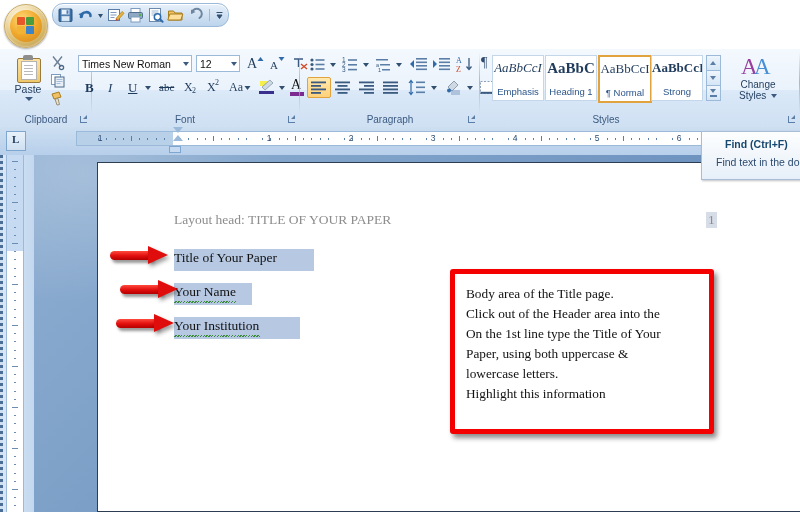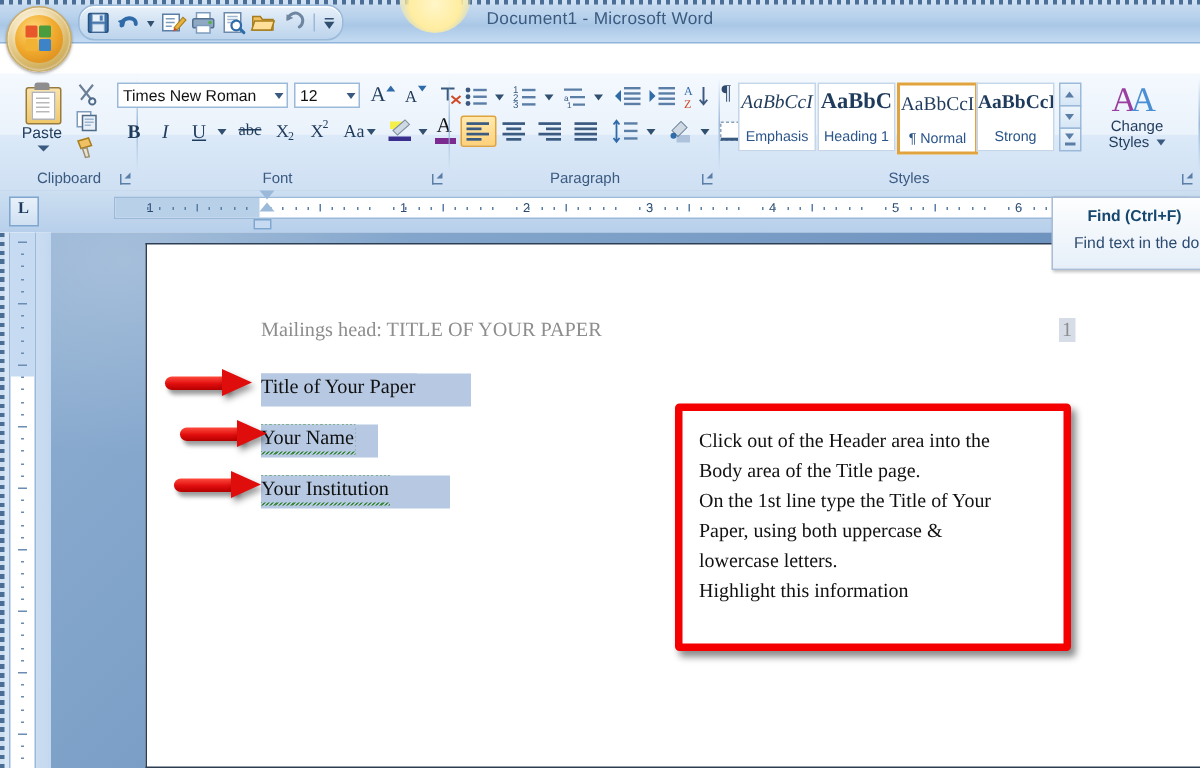--- a/index.html
+++ b/index.html
@@ -287,24 +287,20 @@
     overflow:hidden;z-index:60;
   }
   .tt-title{position:absolute;left:8px;top:6px;font-size:10.5px;font-weight:bold;color:#16476e;white-space:nowrap;padding-left:15px;}
   .tt-body{position:absolute;left:14px;top:24px;font-size:10.5px;color:#2b4a70;white-space:nowrap;}
 </style>
 </head>
 <body>
 
 <div class="app">
 
-  <div class="titlebar">
-    <div class="glow"></div>
-    <div class="doctitle">Document1 - Microsoft Word</div>
-  </div>
 
   <div class="orb">
     <div class="orb-inner">
       <div class="orb-logo">
         <div class="ol a"></div>
           <div class="ol b"></div>
           <div class="ol c"></div>
           <div class="ol d"></div>
       </div>
     </div>
@@ -843,35 +839,35 @@
           <div class="vtick" style="top:342.2px"></div>
           <div class="vtick" style="top:350.4px"></div>
         </div>
     </div>
   </div>
 
   <div class="workspace">
     <div class="ws-sheen"></div>
 
     <div class="page">
-      <div class="header-text">Mailings head: TITLE OF YOUR PAPER</div>
+      <div class="header-text">Layout head: TITLE OF YOUR PAPER</div>
       <div class="page-num">1</div>
 
       <div class="selpad" style="left:76px;top:86px;width:140px;height:22px"></div>
       <div class="selpad" style="left:76px;top:120px;width:78px;height:22px"></div>
       <div class="selpad" style="left:76px;top:154px;width:126px;height:22px"></div>
 
       <div class="bodyline" style="left:76px;top:86px">Title of Your Paper</div>
       <div class="bodyline squig" style="left:76px;top:120px">Your Name</div>
       <div class="bodyline squig" style="left:76px;top:154px">Your Institution</div>
 
       <div class="callout">
         <div class="inner">
+          <p>Body area of the Title page.</p>
           <p>Click out of the Header area into the</p>
-          <p>Body area of the Title page.</p>
           <p>On the 1st line type the Title of Your</p>
           <p>Paper, using both uppercase &amp;</p>
           <p>lowercase letters.</p>
           <p>Highlight this information</p>
         </div>
       </div>
     </div>
 
     <div class="arrow" style="left:76px;top:91px">
       <div class="shaft"></div>

